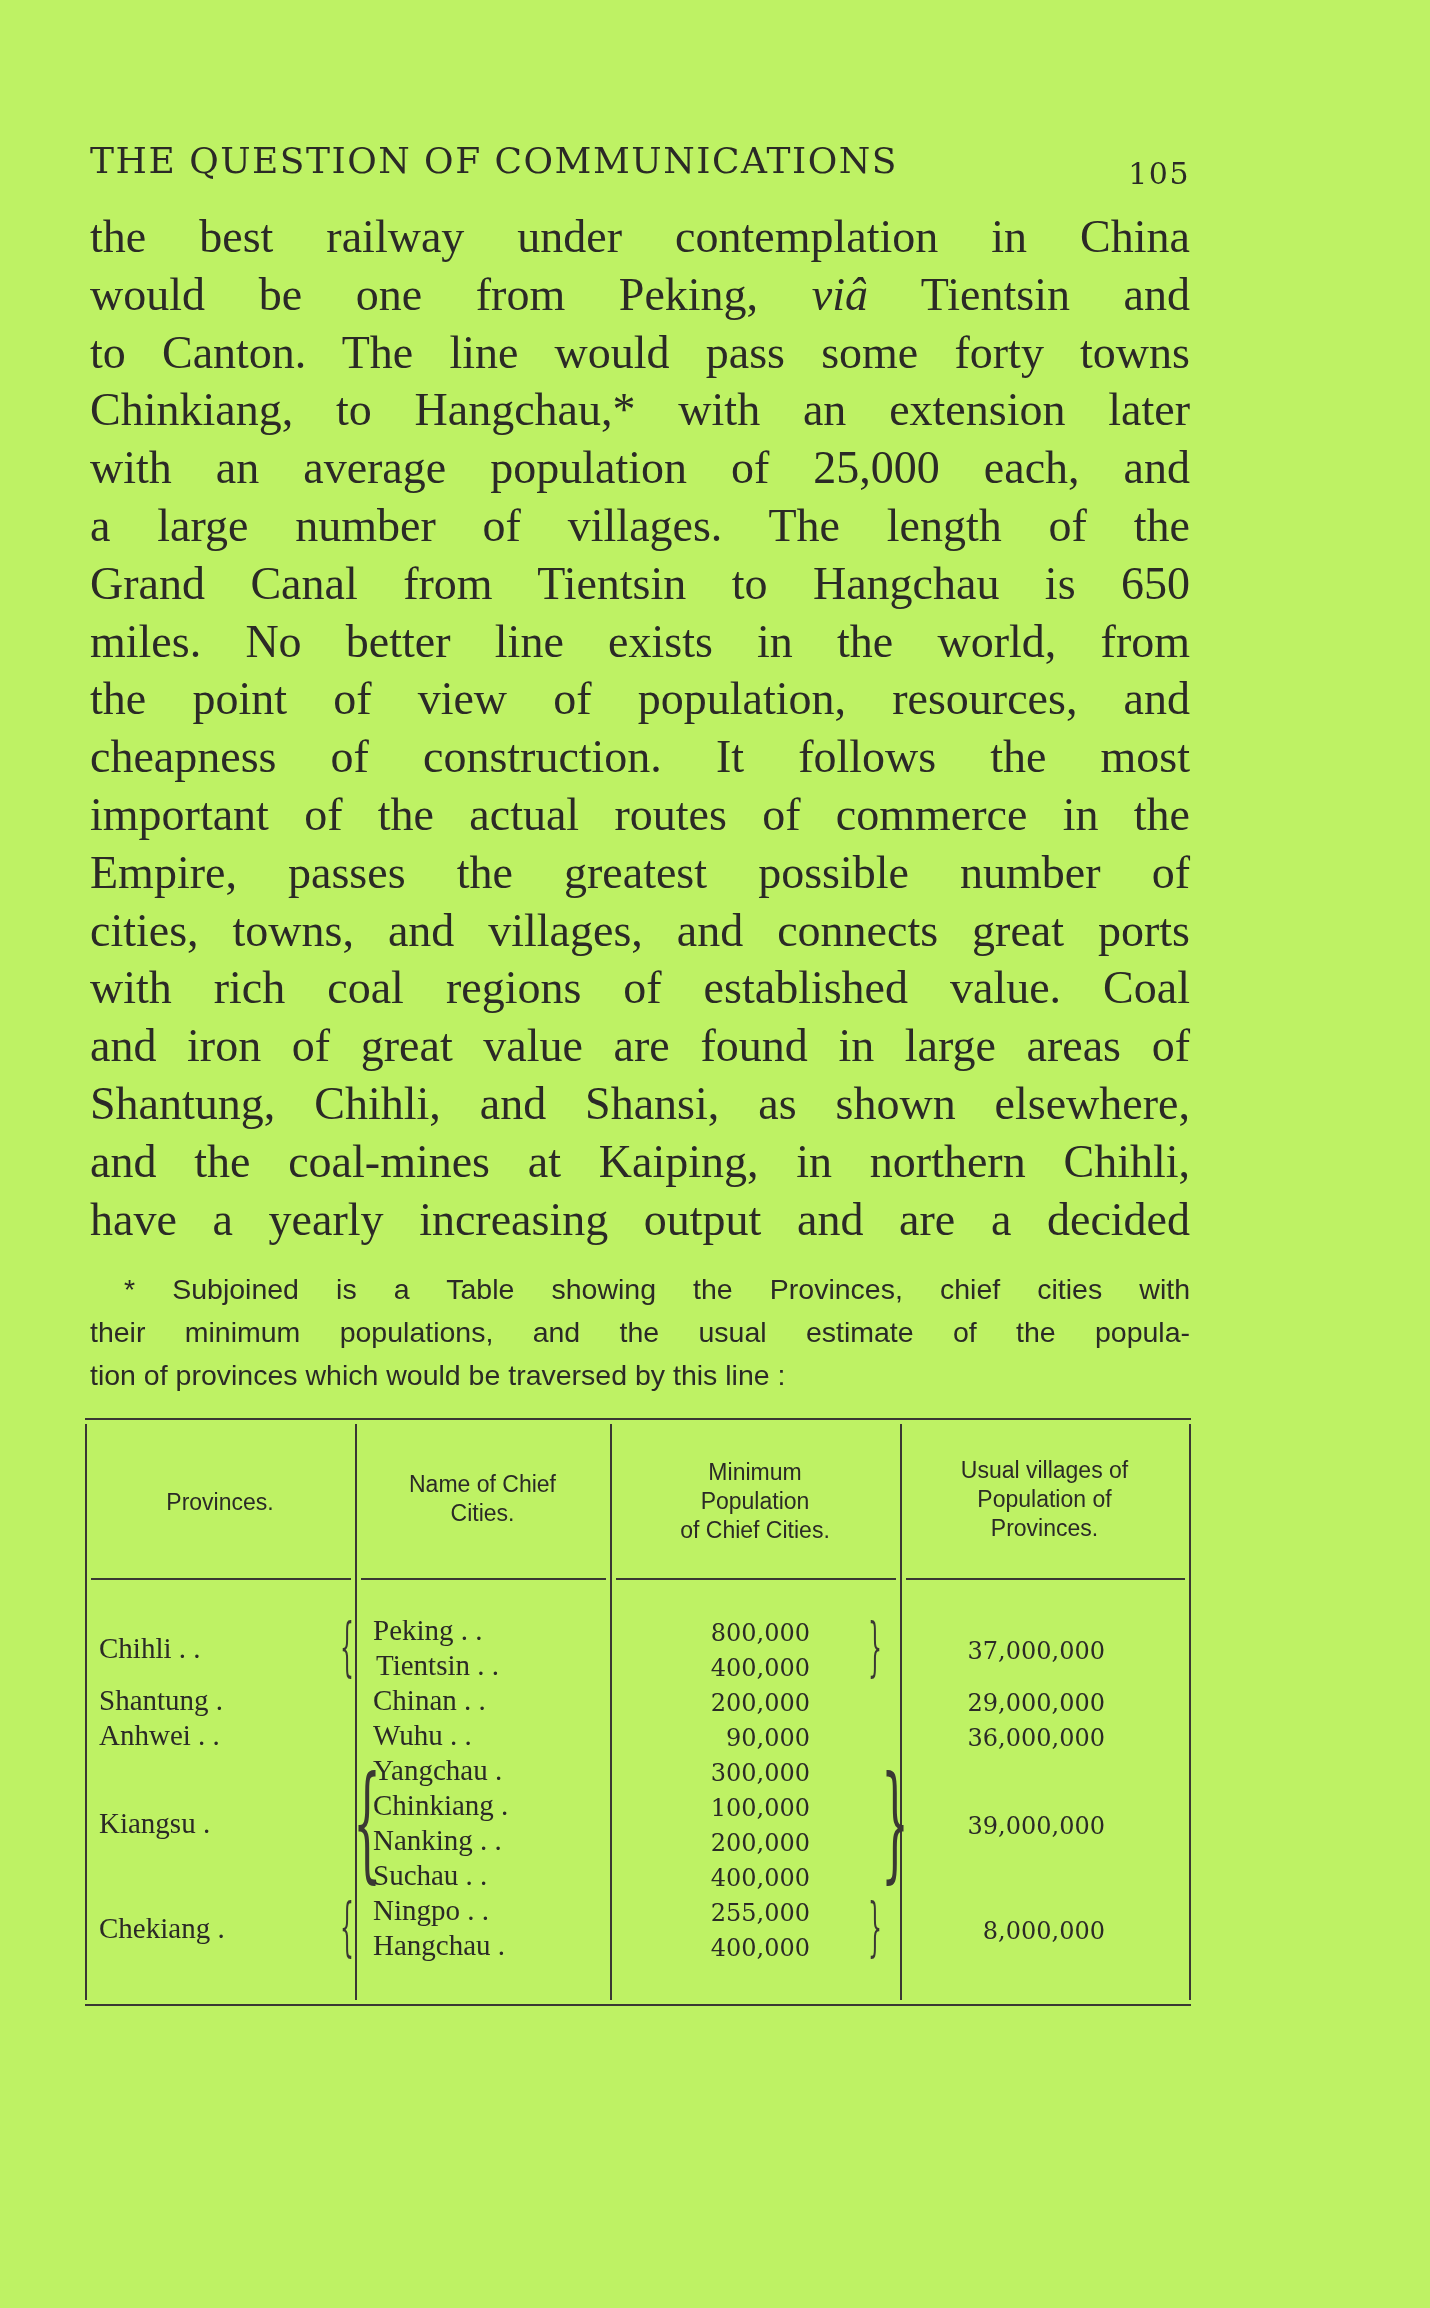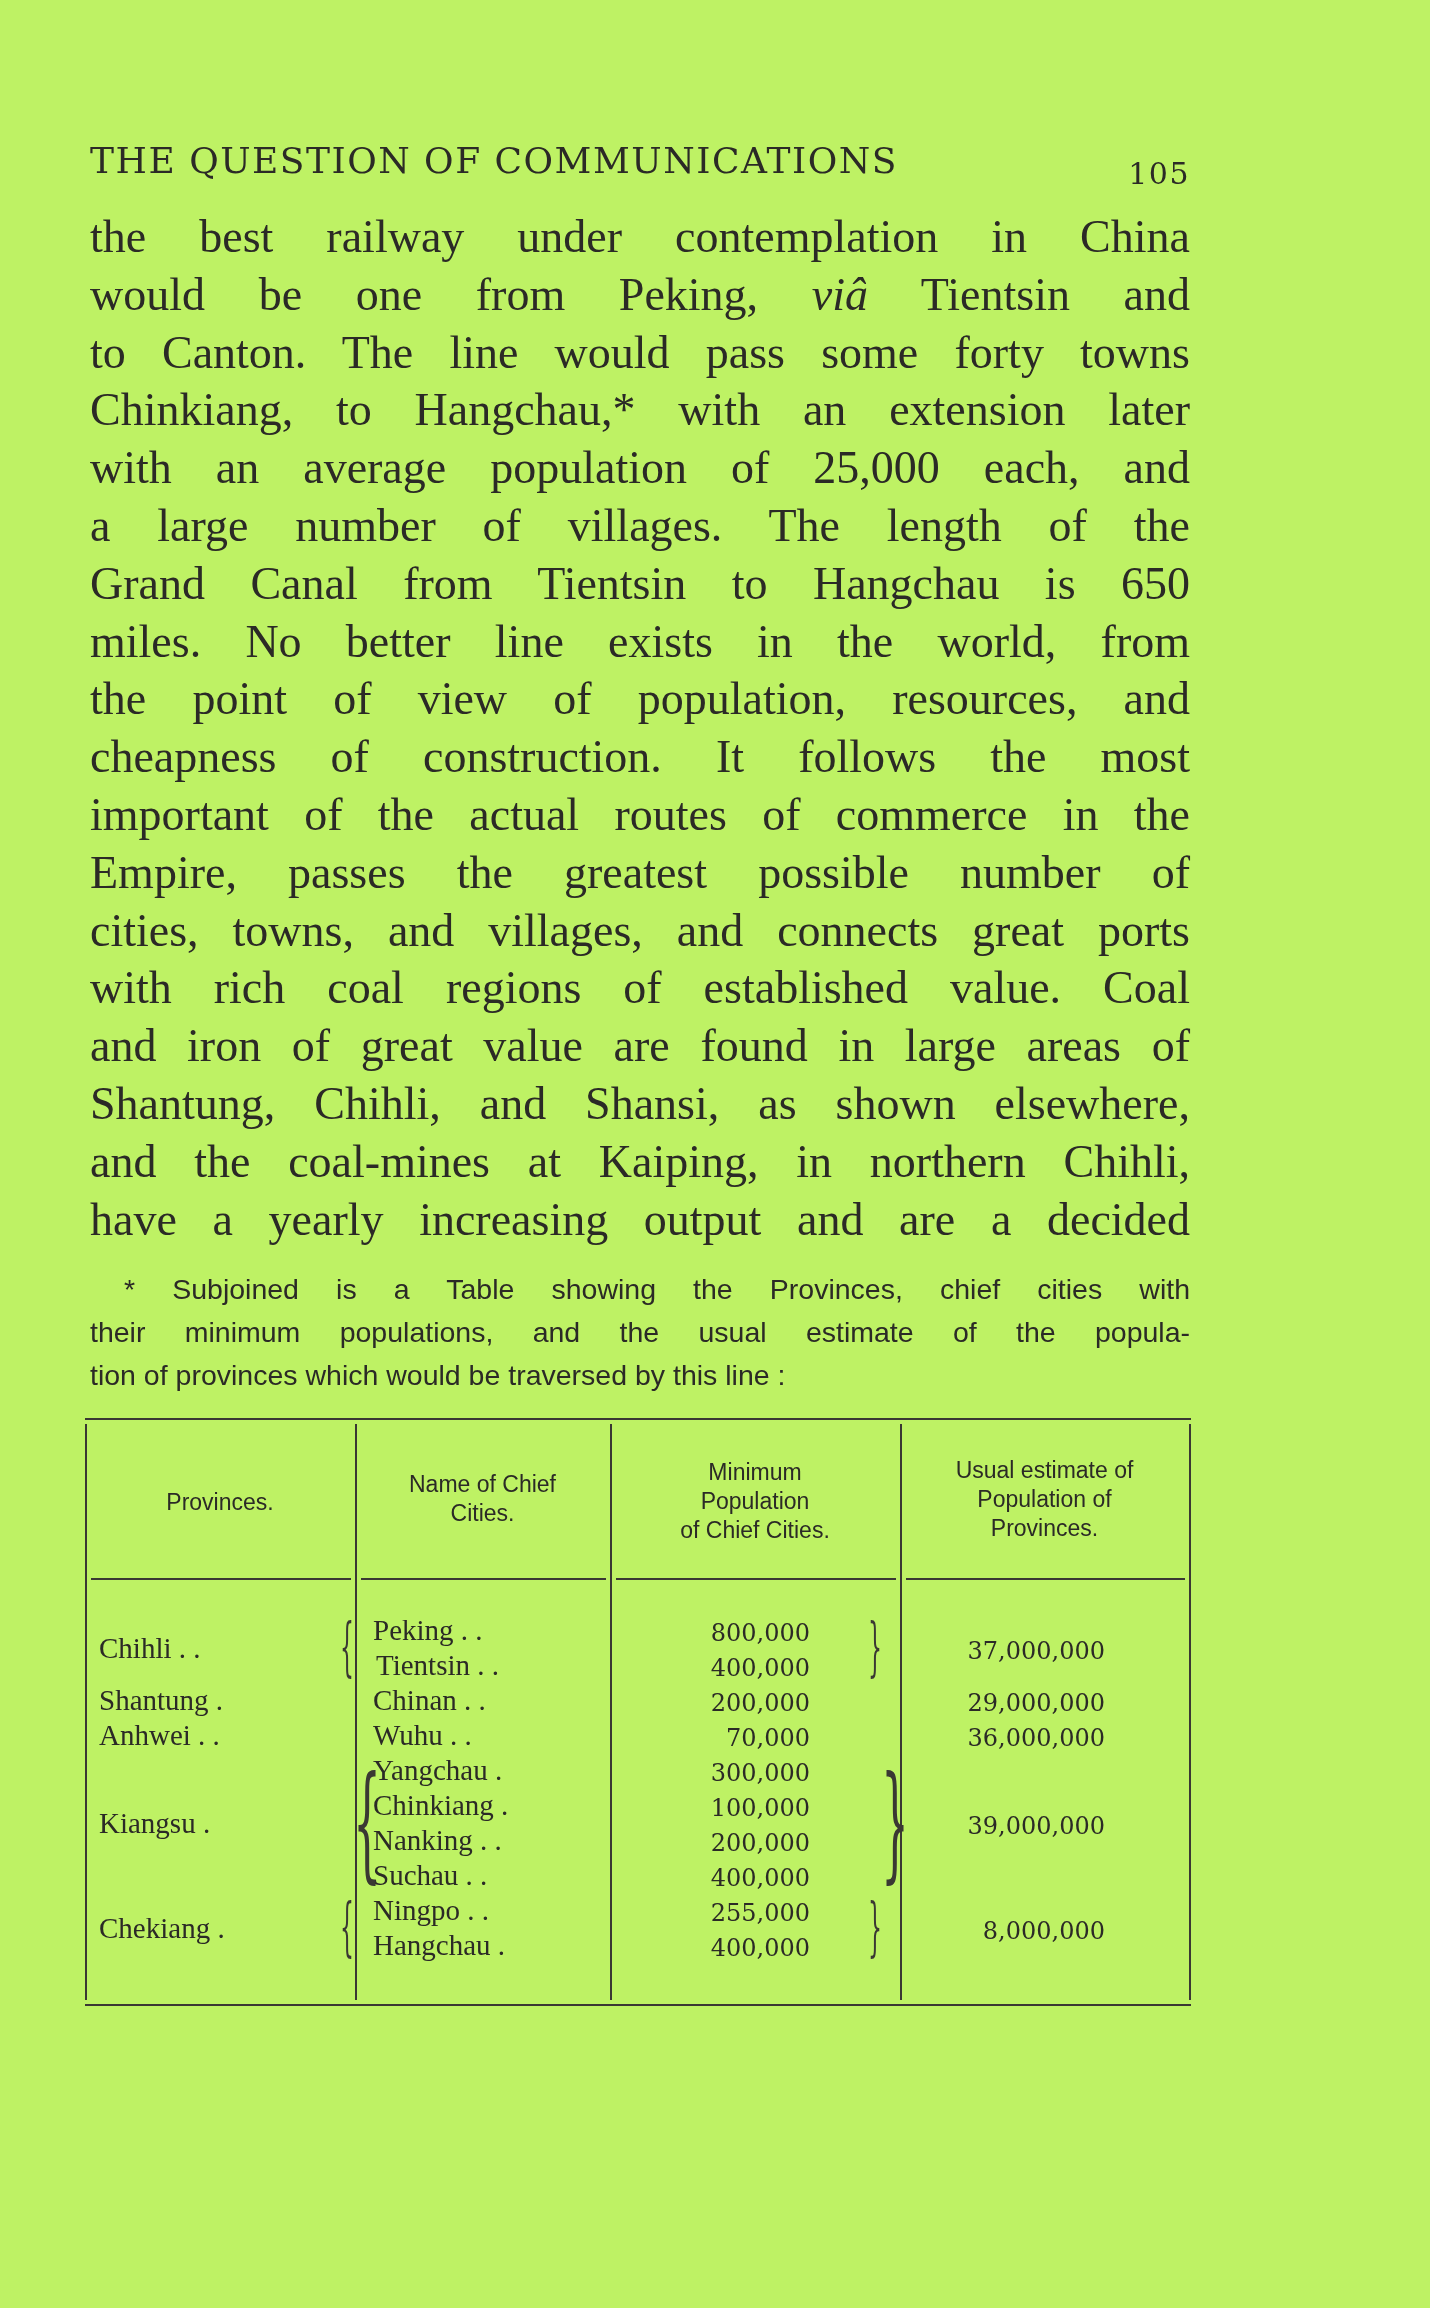--- a/index.html
+++ b/index.html
@@ -74,39 +74,39 @@
       <div class="hdr" style="left: 270px; width: 255px; top: 52px;">
         <div>Name of Chief</div>
         <div>Cities.</div>
       </div>
       <div class="hdr" style="left: 525px; width: 290px; top: 40px;">
         <div>Minimum</div>
         <div>Population</div>
         <div>of Chief Cities.</div>
       </div>
       <div class="hdr" style="left: 815px; width: 289px; top: 38px;">
-        <div>Usual estimate of</div>
+        <div>Usual villages of</div>
         <div>Population of</div>
         <div>Provinces.</div>
       </div>
       <div class="cell" style="left: 14px; top: 212.5px; width: 230px;">Chihli . .</div>
       <div class="cell" style="left: 288px; top: 195px; width: 220px;">Peking . .</div>
       <div class="cell num" style="left: 560px; top: 198px; width: 165px;">800,000</div>
       <div class="cell" style="left: 279px; top: 230px; width: 220px; margin-left: 12px;">Tientsin . .</div>
       <div class="cell num" style="left: 560px; top: 233px; width: 165px;">400,000</div>
       <div class="cell num" style="left: 840px; top: 215.5px; width: 180px;">37,000,000</div>
       <div class="brace" style="left: 242px; top: 195px; font-size: 63px; line-height: 70px; transform: scaleX(0.35);">{</div>
       <div class="brace" style="left: 770px; top: 195px; font-size: 63px; line-height: 70px; transform: scaleX(0.35);">}</div>
       <div class="cell" style="left: 14px; top: 265px; width: 230px;">Shantung .</div>
       <div class="cell" style="left: 288px; top: 265px; width: 220px;">Chinan . .</div>
       <div class="cell num" style="left: 560px; top: 268px; width: 165px;">200,000</div>
       <div class="cell num" style="left: 840px; top: 268px; width: 180px;">29,000,000</div>
       <div class="cell" style="left: 14px; top: 300px; width: 230px;">Anhwei . .</div>
       <div class="cell" style="left: 288px; top: 300px; width: 220px;">Wuhu . .</div>
-      <div class="cell num" style="left: 560px; top: 303px; width: 165px;">70,000</div>
+      <div class="cell num" style="left: 560px; top: 303px; width: 165px;">90,000</div>
       <div class="cell num" style="left: 840px; top: 303px; width: 180px;">36,000,000</div>
       <div class="cell" style="left: 14px; top: 387.5px; width: 230px;">Kiangsu .</div>
       <div class="cell" style="left: 288px; top: 335px; width: 220px;">Yangchau .</div>
       <div class="cell num" style="left: 560px; top: 338px; width: 165px;">300,000</div>
       <div class="cell" style="left: 288px; top: 370px; width: 220px;">Chinkiang .</div>
       <div class="cell num" style="left: 560px; top: 373px; width: 165px;">100,000</div>
       <div class="cell" style="left: 288px; top: 405px; width: 220px;">Nanking . .</div>
       <div class="cell num" style="left: 560px; top: 408px; width: 165px;">200,000</div>
       <div class="cell" style="left: 288px; top: 440px; width: 220px;">Suchau . .</div>
       <div class="cell num" style="left: 560px; top: 443px; width: 165px;">400,000</div>

